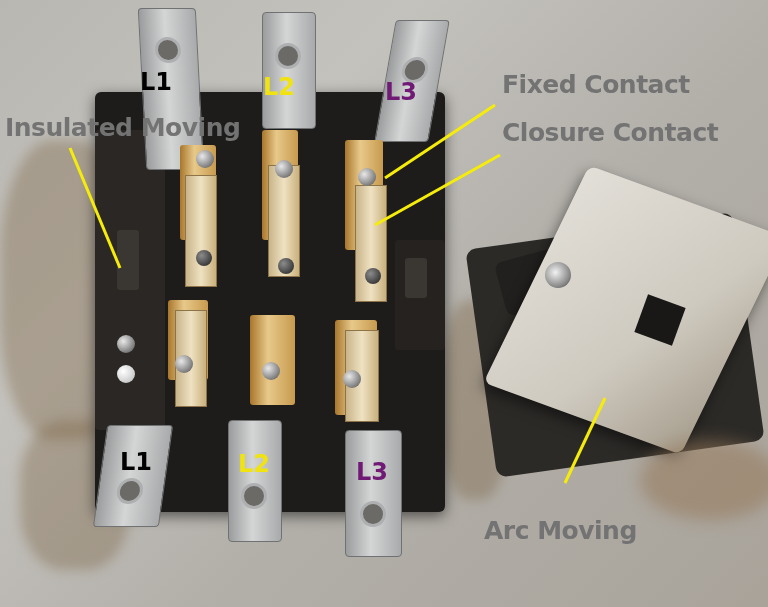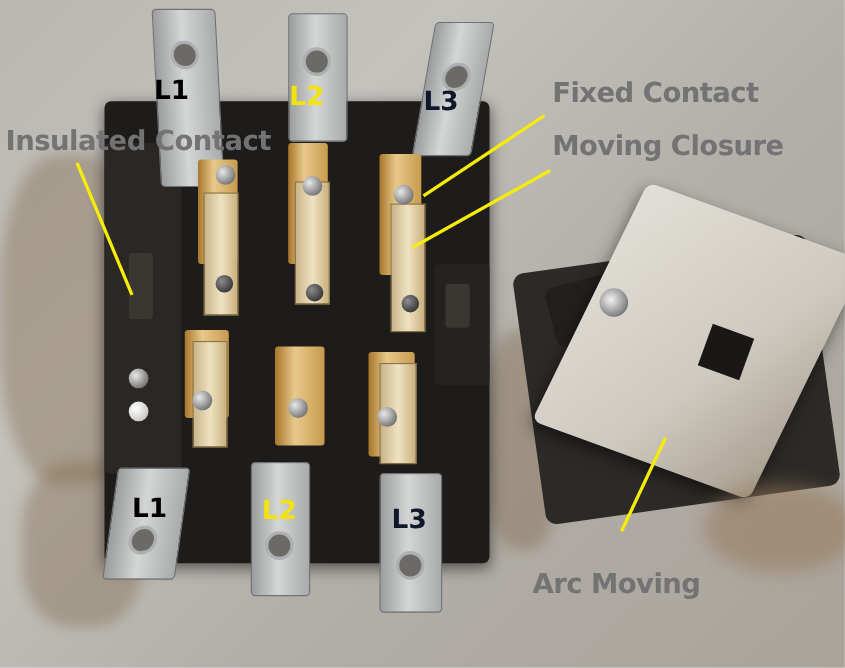--- a/index.html
+++ b/index.html
@@ -28,21 +28,21 @@
     .chute-window { left: 640px; top: 300px; width: 40px; height: 40px; background: #1a1816; transform: rotate(20deg); }
     .chute-screw { left: 545px; top: 262px; width: 26px; height: 26px; border-radius: 50%;
       background: radial-gradient(circle at 40% 40%, #f2f2f2, #888 65%, #333); }
     .chute-knob { left: 500px; top: 255px; width: 60px; height: 55px; background: #22201e; border-radius: 8px; transform: rotate(-15deg); }
     .hand { left: 640px; top: 440px; width: 140px; height: 80px; border-radius: 50%; background: rgba(150, 120, 90, 0.55); filter: blur(8px); }
     .label { position: absolute; font-weight: bold; white-space: nowrap; line-height: 1;
       font-family: "DejaVu Sans", sans-serif; }
     .label.yellow { color: #737373; font-size: 25px; letter-spacing: -0.5px; }
     .label.red { color: #000000; font-size: 24px; }
     .label.yl { color: #f0e30f; font-size: 24px; }
-    .label.blue { color: #0f172a; font-size: 24px; }
+    .label.blue { color: #701a75; font-size: 24px; }
     svg.leaders { position: absolute; left: 0; top: 0; }
   </style>
 </head>
 <body>
 
 <div class="stain" style="left:0;top:140px;width:130px;height:300px;"></div>
 <div class="stain" style="left:20px;top:420px;width:110px;height:150px;"></div>
 <div class="stain" style="left:440px;top:300px;width:70px;height:200px;"></div>
 
 <div class="abs base"></div>
@@ -109,20 +109,20 @@
   <line x1="70" y1="148" x2="120" y2="268" stroke="#f6ec0a" stroke-width="3"></line>
   <line x1="495" y1="105" x2="385" y2="178" stroke="#f6ec0a" stroke-width="3"></line>
   <line x1="500" y1="155" x2="375" y2="225" stroke="#f6ec0a" stroke-width="3"></line>
   <line x1="605" y1="398" x2="565" y2="483" stroke="#f6ec0a" stroke-width="3"></line>
 </svg>
 
 <div class="label red" style="left:140px;top:70px;">L1</div>
 <div class="label yl" style="left:263px;top:75px;">L2</div>
 <div class="label blue" style="left:385px;top:80px;">L3</div>
 
-<div class="label yellow" style="left:5px;top:115px;">Insulated Contact</div>
+<div class="label yellow" style="left:5px;top:115px;">Insulated Moving</div>
 <div class="label yellow" style="left:502px;top:72px;">Fixed Contact</div>
-<div class="label yellow" style="left:502px;top:120px;">Moving Closure</div>
+<div class="label yellow" style="left:502px;top:120px;">Closure Contact</div>
 <div class="label yellow" style="left:484px;top:518px;">Arc Moving</div>
 
 <div class="label red" style="left:120px;top:450px;">L1</div>
 <div class="label yl" style="left:238px;top:452px;">L2</div>
 <div class="label blue" style="left:356px;top:460px;">L3</div>
 
 </body></html>

